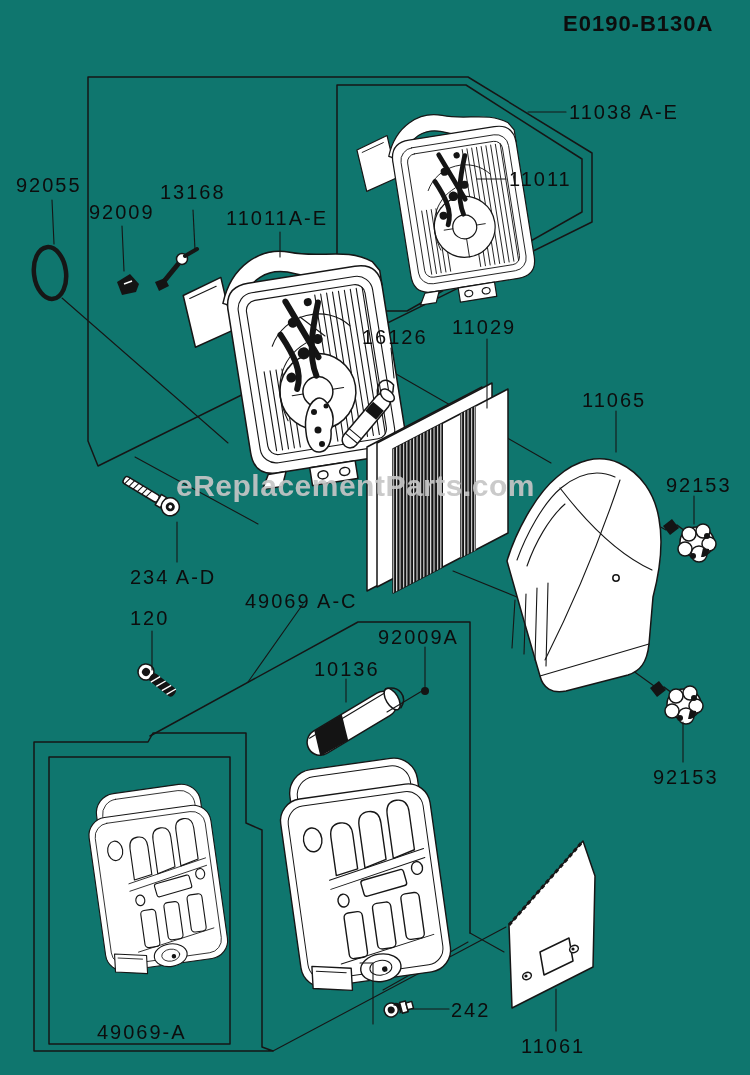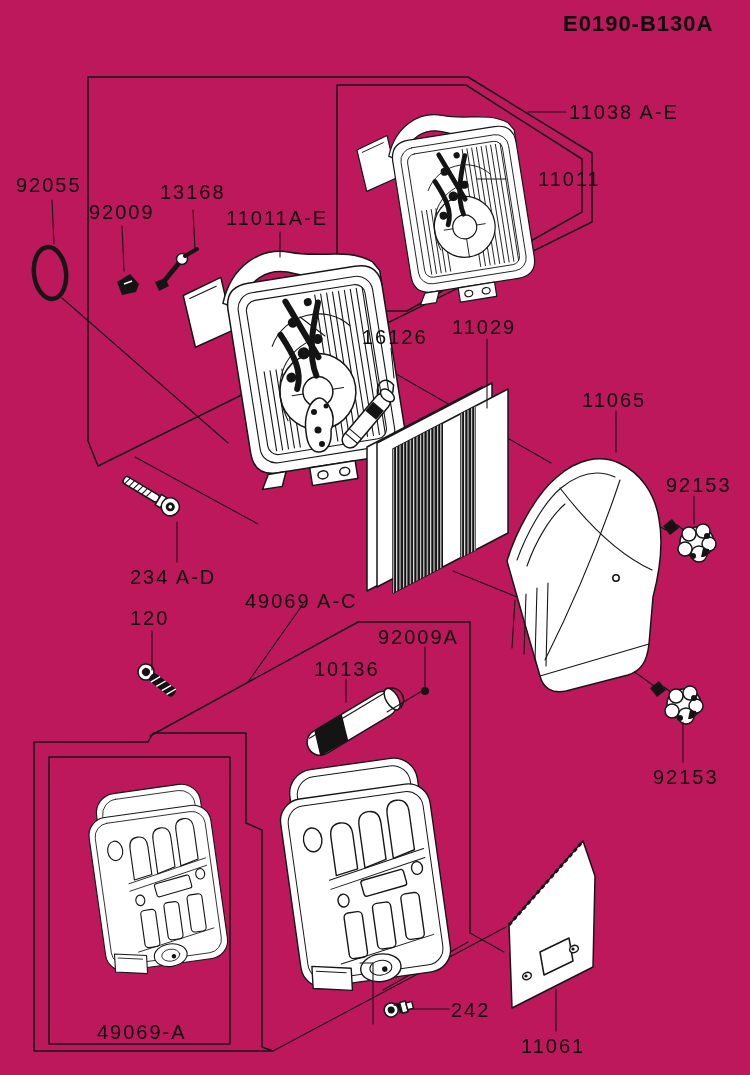--- a/index.html
+++ b/index.html
@@ -1,16 +1,16 @@
 <!DOCTYPE html>
 <html><head>
 <meta charset="utf-8">
 <style>
   html,body { margin:0; padding:0; background:#fff; }
-  .stage { position:relative; width:750px; height:1075px; background:#be185d; overflow:hidden;
+  .stage { position:relative; width:750px; height:1075px; background:#0f766e; overflow:hidden;
            font-family:"Liberation Sans", sans-serif; }
   svg { position:absolute; left:0; top:0; }
   .ln   { fill:none; stroke:#161616; stroke-width:1.5; stroke-linejoin:round; stroke-linecap:round; }
   .thin { stroke-width:1.1; }
   .blk  { fill:#141414; stroke:none; }
   .wf   { fill:#ffffff; }
   .plabel { position:absolute; font-weight:normal; font-size:20px; line-height:1;
             letter-spacing:2px; color:#0d0d0d; white-space:nowrap; }
   .code-label { position:absolute; font-weight:bold; font-size:22px; line-height:1;
             letter-spacing:1px; color:#0d0d0d; white-space:nowrap; }
@@ -250,33 +250,34 @@
     <line class="ln thin" x1="477" y1="179" x2="506" y2="179"></line>
     <line class="ln thin" x1="412" y1="1009" x2="449" y2="1009"></line>
     <line class="ln thin" x1="556" y1="989" x2="556" y2="1031"></line>
     <polyline class="ln thin" points="360,963 373,963 373,1024"></polyline>
   </g>
 </svg>
 
 <div class="code-label" style="left:563px; top:13px;">E0190-B130A</div>
 
 <div class="plabel" style="left:569px; top:102px;">11038 A-E</div>
-<div class="plabel" style="left:498px; top:169px;padding-left:40px;">11011</div>
+<div class="plabel" style="left:509px; top:169px;">11011</div>
 <div class="plabel" style="left:16px;  top:175px;">92055</div>
 <div class="plabel" style="left:89px;  top:202px;">92009</div>
 <div class="plabel" style="left:160px; top:182px;">13168</div>
 <div class="plabel" style="left:226px; top:208px;">11011A-E</div>
 <div class="plabel" style="left:324px; top:327px;margin-left:38px;">16126</div>
 <div class="plabel" style="left:452px; top:317px;">11029</div>
 <div class="plabel" style="left:582px; top:390px;">11065</div>
 <div class="plabel" style="left:666px; top:475px;">92153</div>
 <div class="plabel" style="left:130px; top:567px;">234 A-D</div>
 <div class="plabel" style="left:130px; top:608px;">120</div>
 <div class="plabel" style="left:245px; top:591px;">49069 A-C</div>
 <div class="plabel" style="left:378px; top:627px;">92009A</div>
 <div class="plabel" style="left:314px; top:659px;">10136</div>
 <div class="plabel" style="left:653px; top:767px;">92153</div>
 <div class="plabel" style="left:97px;  top:1022px;">49069-A</div>
 <div class="plabel" style="left:451px; top:1000px;">242</div>
 <div class="plabel" style="left:521px; top:1036px;">11061</div>
 
+<div class="watermark">eReplacementParts.com</div>
 
 </div>
 
 </body></html>

